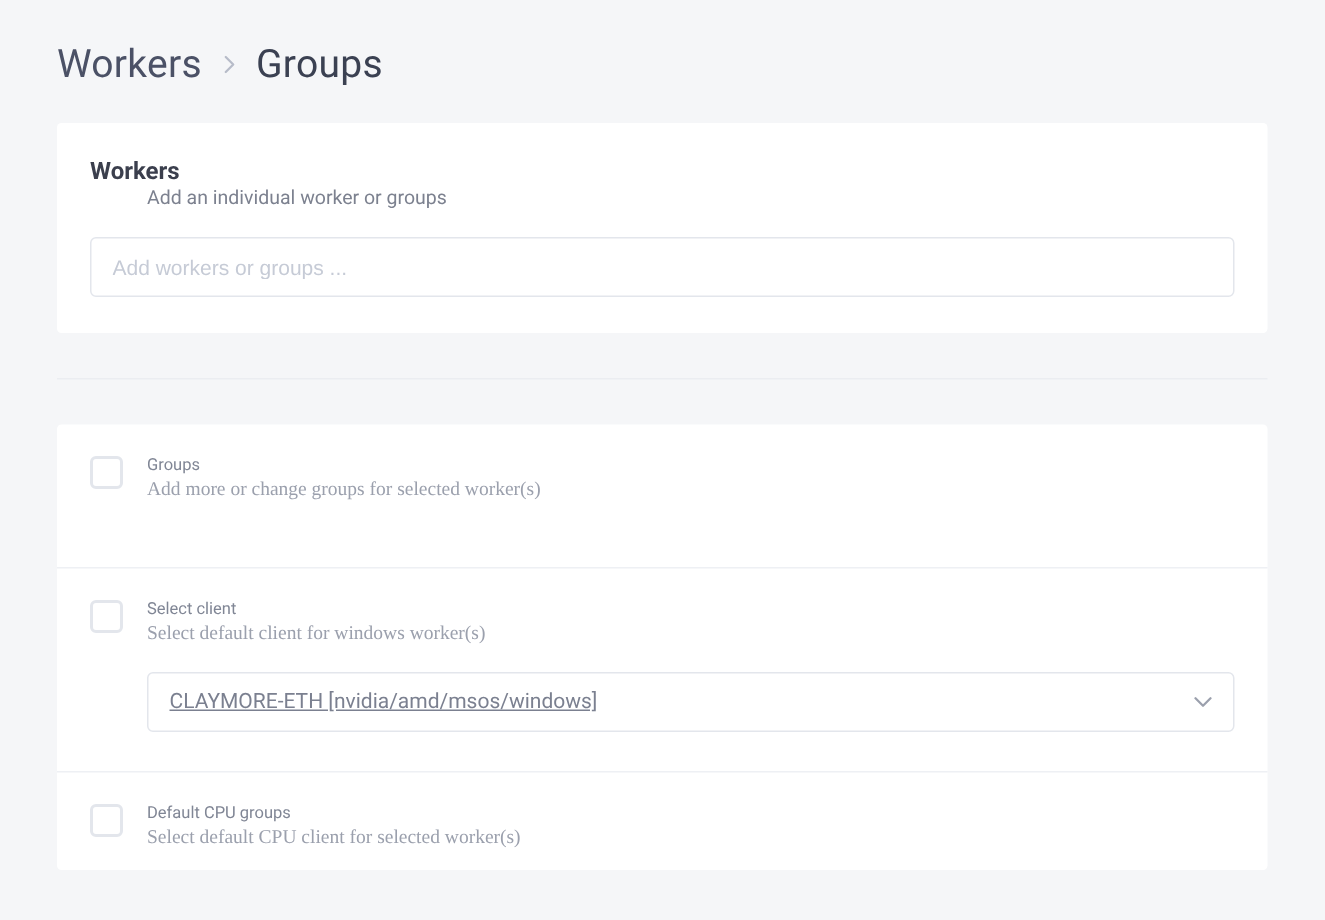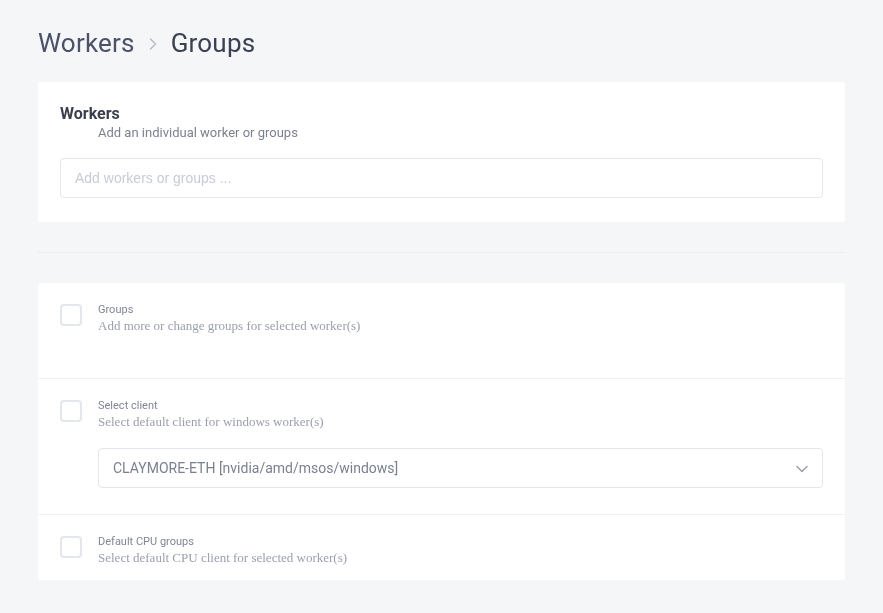--- a/index.html
+++ b/index.html
@@ -120,20 +120,21 @@
       border: 1px solid #e3e6ec;
       border-radius: 4px;
       padding: 11px 14px;
       font-size: 14px;
       color: #7b8090;
       background: #ffffff;
       display: flex;
       align-items: center;
       justify-content: space-between;
       cursor: pointer;
+      text-decoration: underline;
     }
     .chevron {
       flex-shrink: 0;
     }
   </style>
 </head>
 <body>
 
 <div class="container">
   <div class="breadcrumb">

